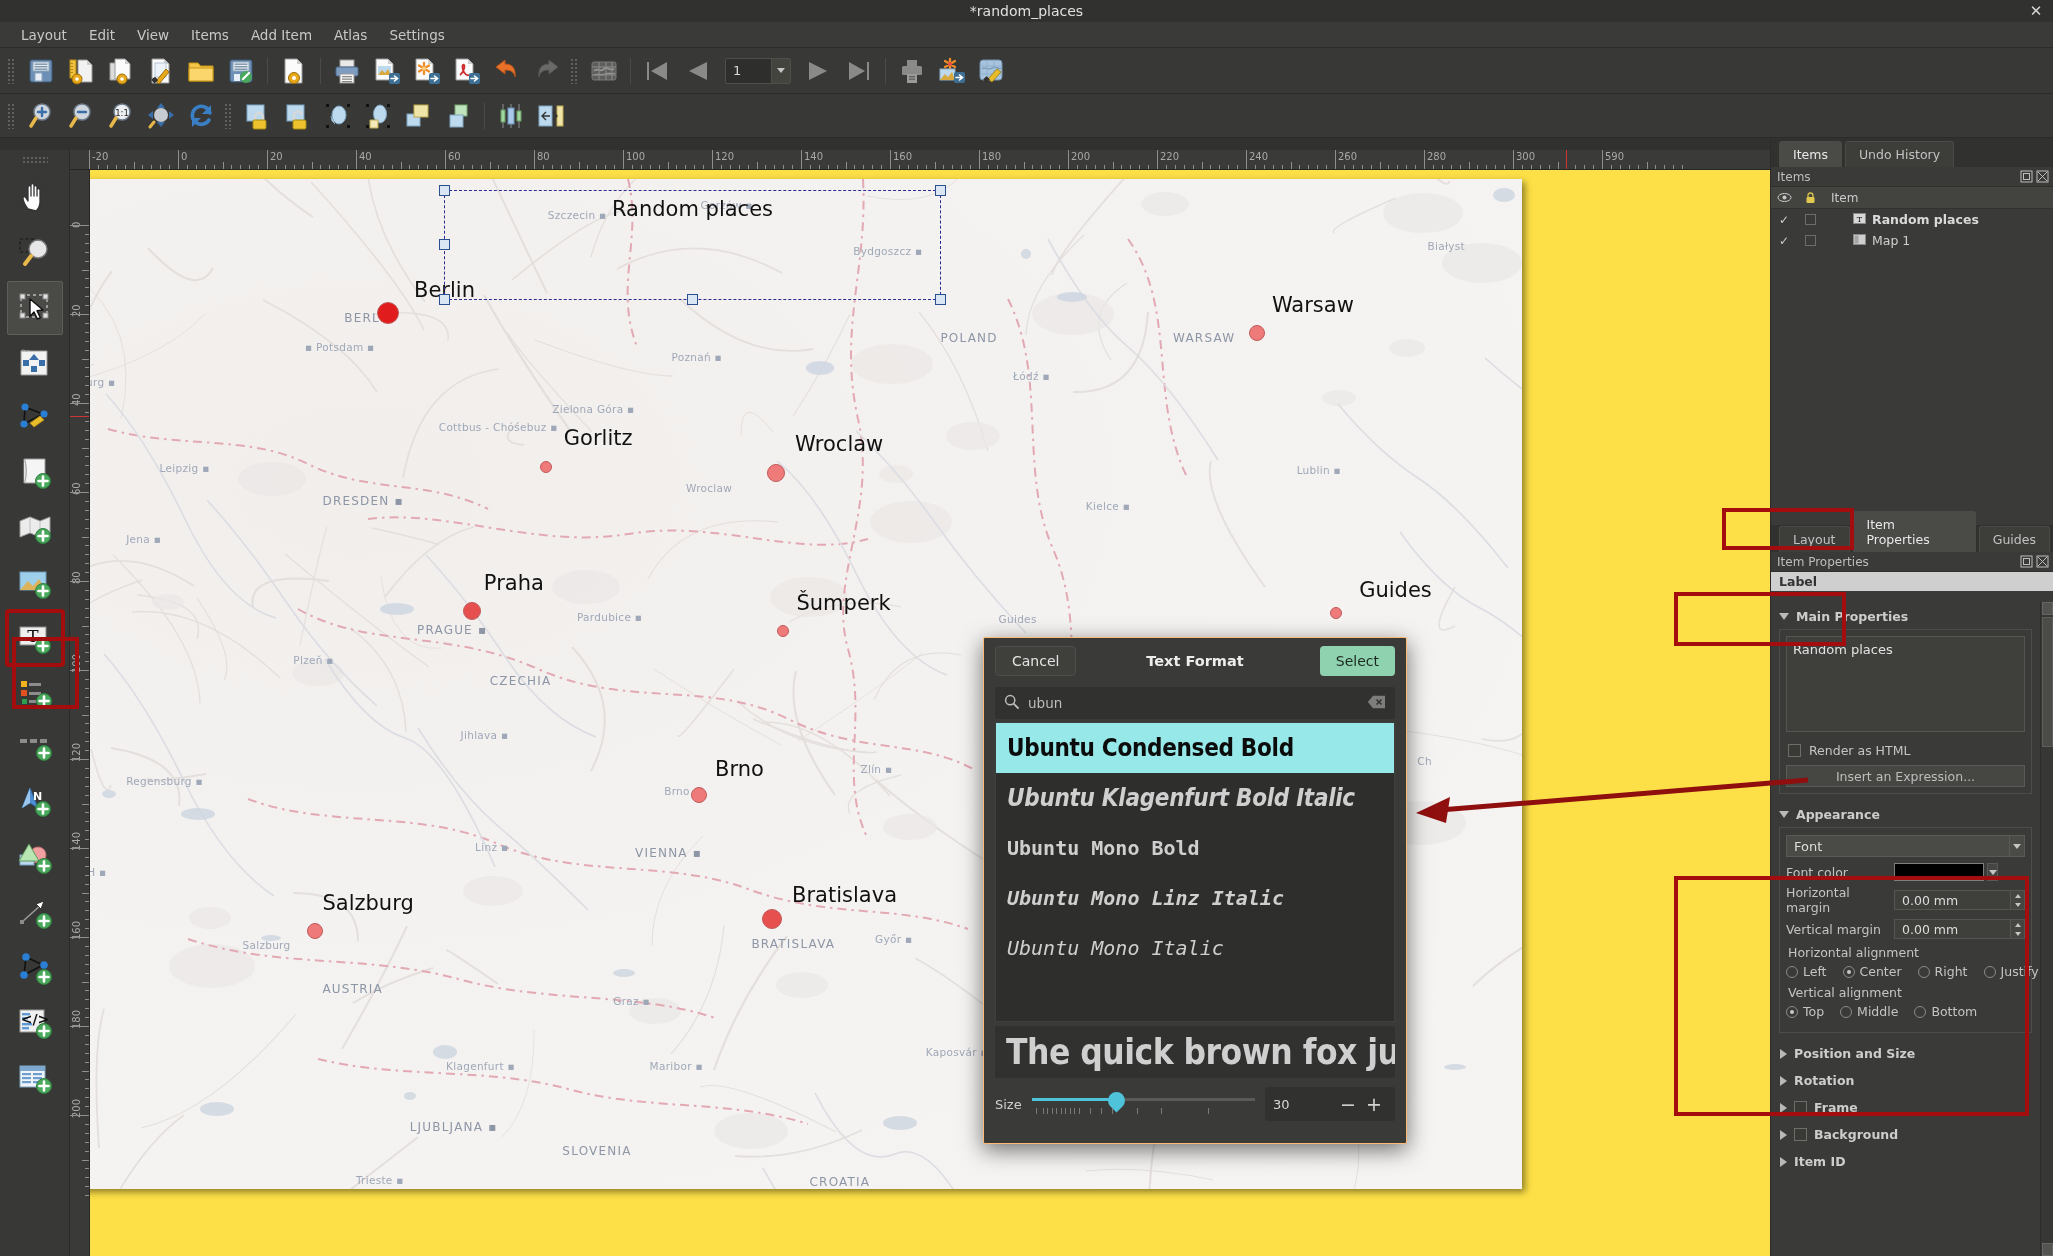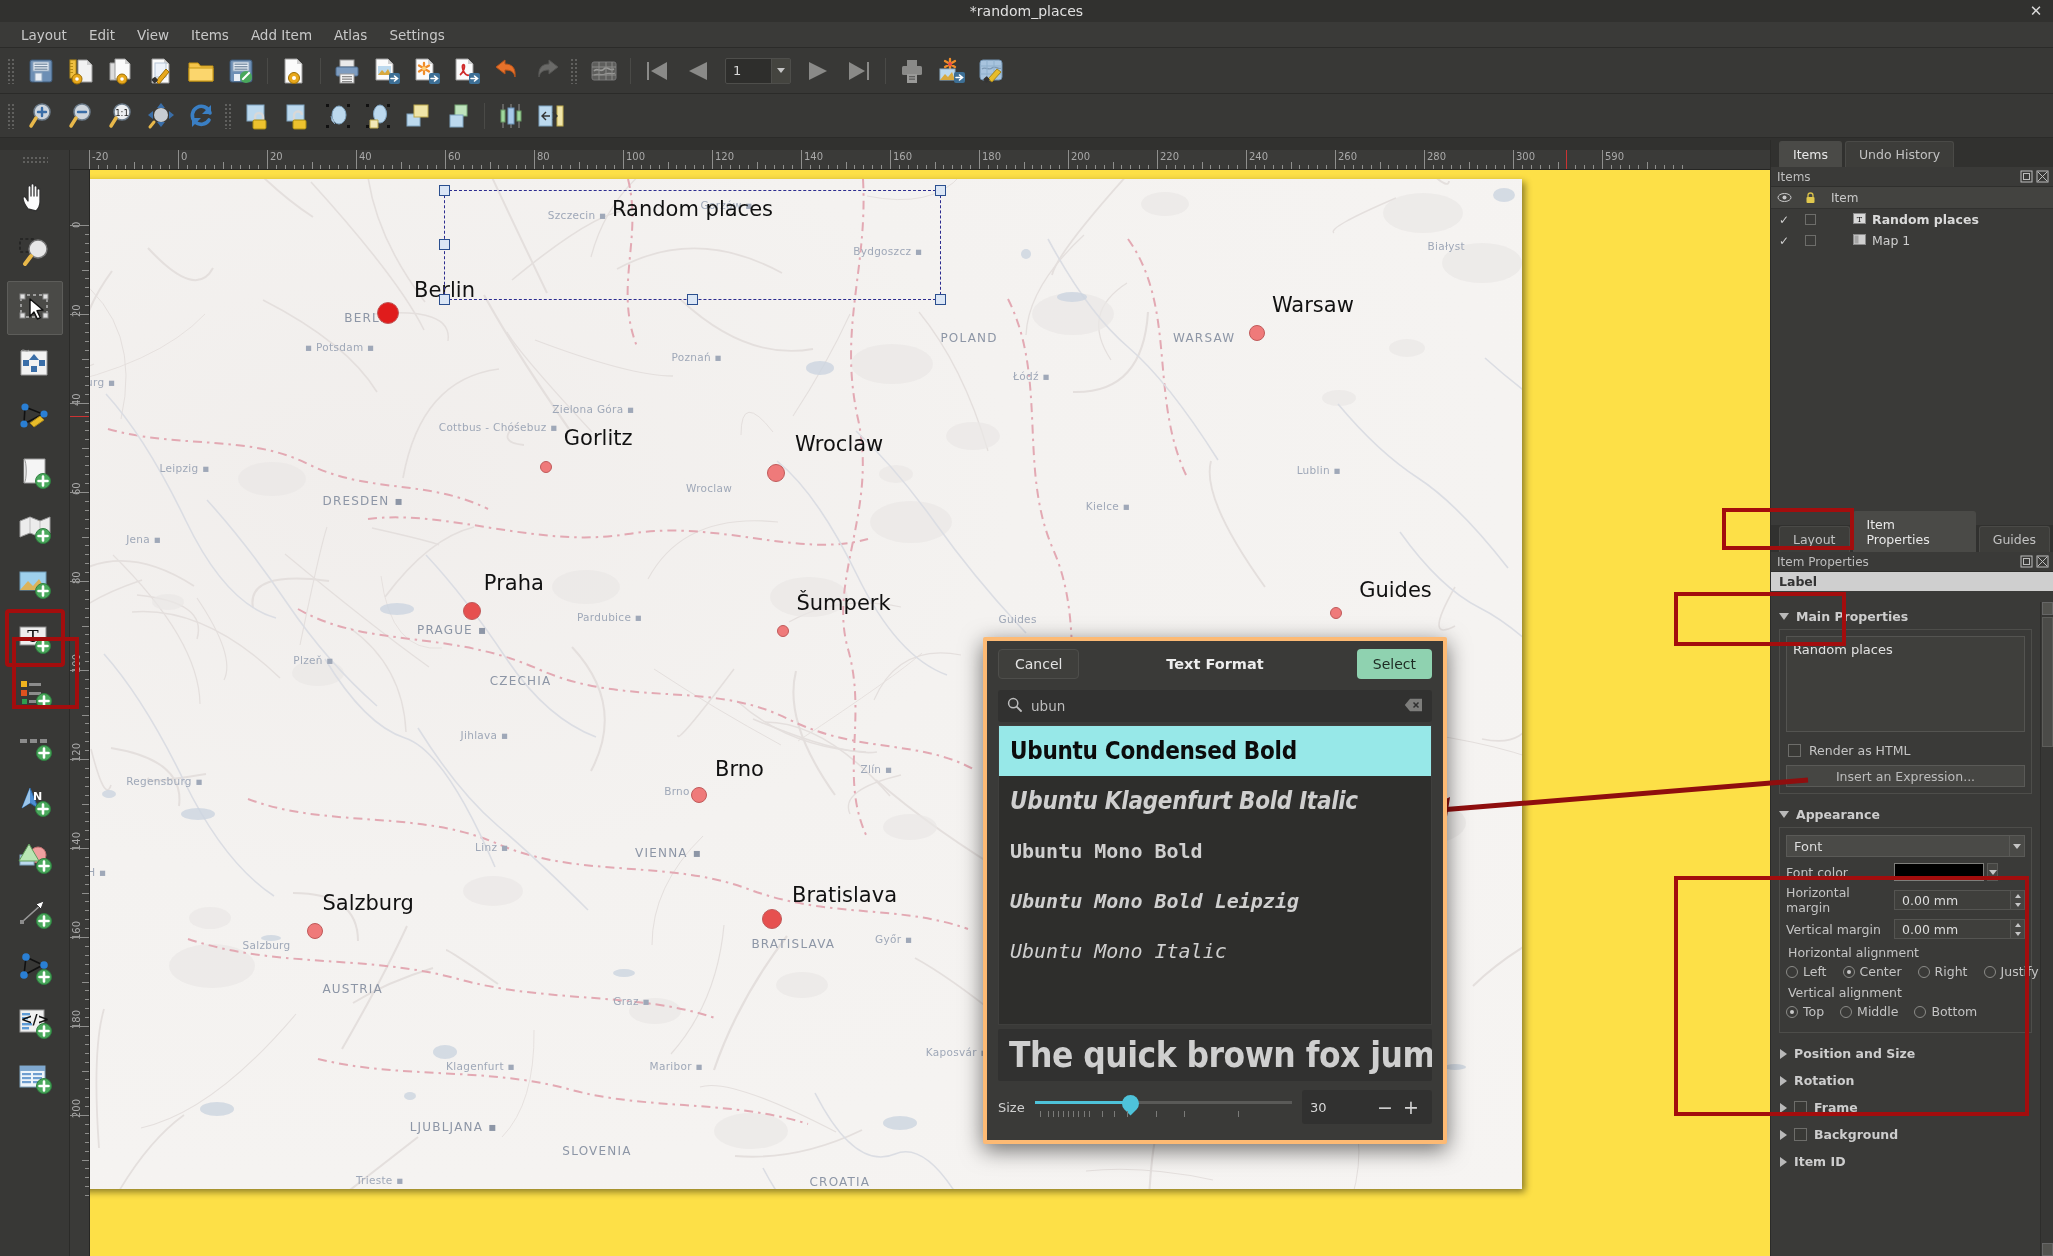--- a/index.html
+++ b/index.html
@@ -221,22 +221,22 @@
   .radiorow .r { display:flex;align-items:center;gap:5px; margin-right:12px; cursor:pointer; }
   .rad { width:12px;height:12px;border-radius:50%;border:1px solid #8b8b88;background:#3a3a38;flex:none;position:relative; }
   .rad.on::after { content:""; position:absolute; inset:3px; border-radius:50%; background:#c9c9c9; }
   .sublabel { font-size:12.5px; color:#c4c4c4; margin:6px 0 2px 2px; }
 
   
   .redbox { position:absolute; border:4px solid #a30d0d; pointer-events:none; }
 
   
   #textdlg {
-    position:absolute; left:983px; top:637px; width:464px; height:507px;
-    background:#3a3a38; border:4px solid #fdba74; box-shadow:0 6px 22px rgba(0,0,0,.55);
+    position:absolute; left:983px; top:637px; width:424px; height:507px;
+    background:#3a3a38; border:1px solid #fdba74; box-shadow:0 6px 22px rgba(0,0,0,.55);
     z-index:60; border-radius:2px;
   }
   #dlghdr { height:45px; display:flex; align-items:center; padding:0 11px; position:relative; }
   #dlghdr .dtitle {
     position:absolute; left:0; right:0; text-align:center; font-size:14.5px; font-weight:bold; color:#ededed;
   }
   .dlgbtn {
     height:30px; padding:0 16px; display:flex; align-items:center; justify-content:center;
     font-size:14px; border-radius:4px; cursor:pointer; position:relative; z-index:2;
   }
@@ -1646,21 +1646,21 @@
           <path d="M6 0.8h12v12.4H6L0.8 7z" fill="#7d7d7b"></path>
           <path d="M9.5 4.5l5 5M14.5 4.5l-5 5" stroke="#303030" stroke-width="1.5" stroke-linec="" ap="round"></path>
         </svg>
     </span>
   </div>
 
   <div class="fontlist">
     <div class="fontrow sel fr-cond-b">Ubuntu Condensed Bold</div>
     <div class="fontrow fr-cond-bi">Ubuntu Klagenfurt Bold Italic</div>
     <div class="fontrow fr-mono-b">Ubuntu Mono Bold</div>
-    <div class="fontrow fr-mono-bi">Ubuntu Mono Bold Leipzig</div>
+    <div class="fontrow fr-mono-bi">Ubuntu Mono Linz Italic</div>
     <div class="fontrow fr-mono-i">Ubuntu Mono Italic</div>
   </div>
 
   <div id="preview">
     <div class="ptext">The quick brown fox jum</div>
   </div>
 
   <div id="sizerow">
     <span class="slabel">Size</span>
     <span id="slider">

